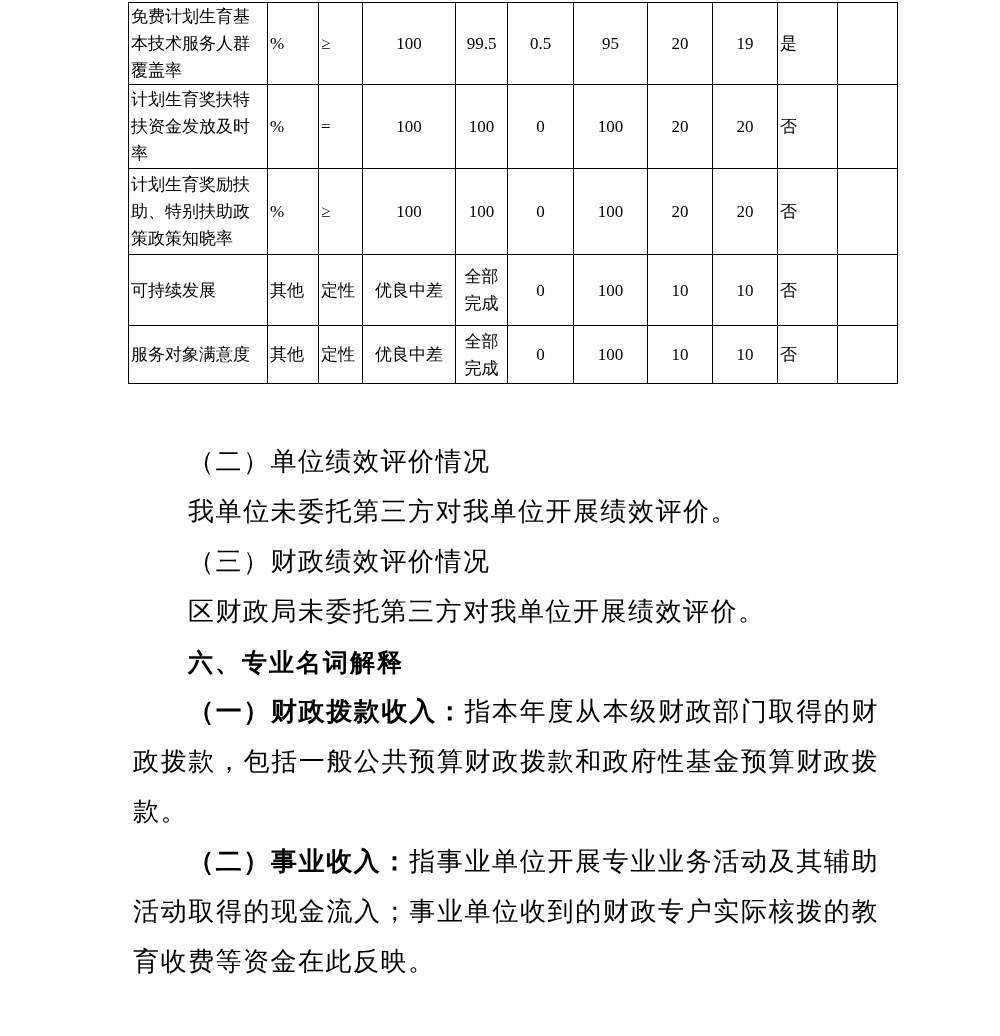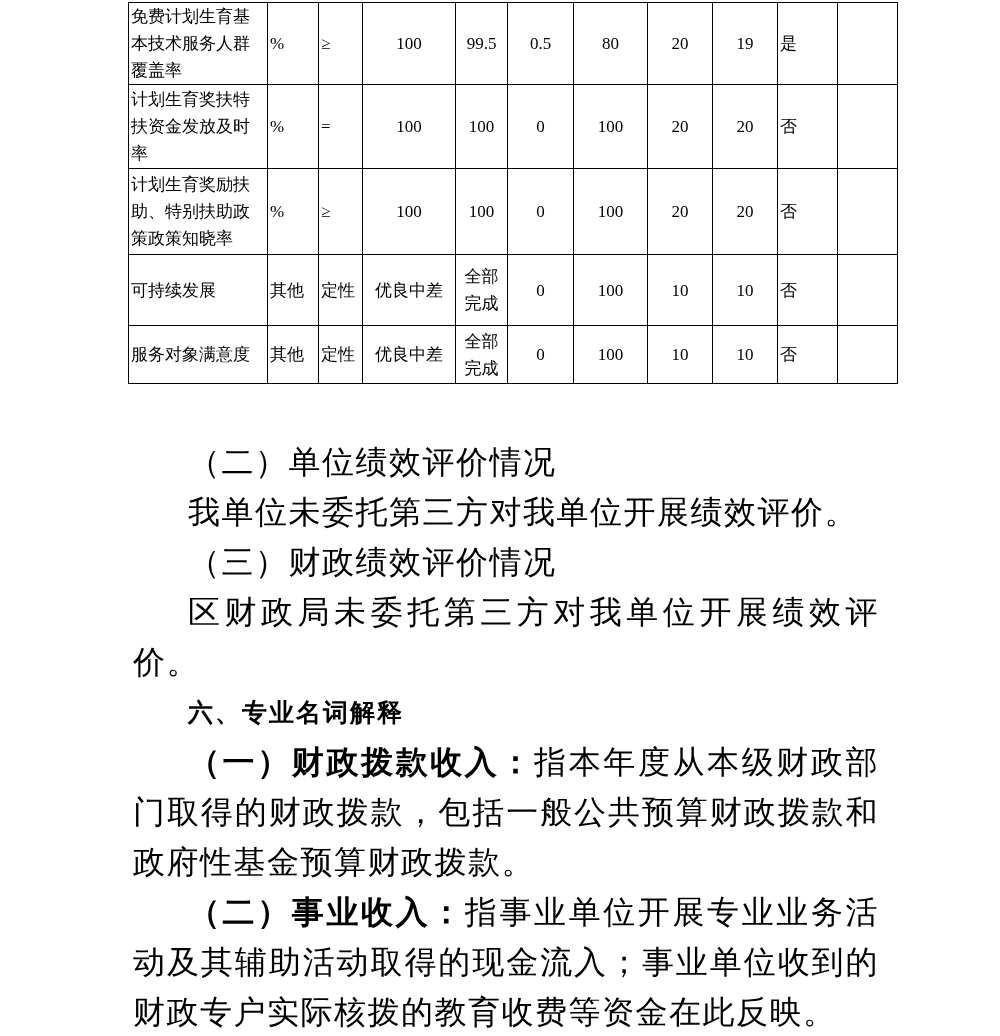--- a/index.html
+++ b/index.html
@@ -49,21 +49,21 @@
   tr.r4 { height: 71px; }
   tr.r5 { height: 58px; }
 
   
   .text-block {
     margin: 53px 0 0 133px;
     width: 746px;
   }
   .para {
     margin: 0;
-    font-size: 32px;
+    font-size: 26px;
     line-height: 50px;
     letter-spacing: 1.5px;
     text-align: justify;
     font-family: "Liberation Serif", serif;
   }
   .para.indent { text-indent: 55px; }
   .para .b { font-weight: bold; }
   .para.h-bold {
     font-weight: bold;
     font-family: "Liberation Sans", sans-serif;
@@ -91,21 +91,21 @@
         <col style="width:60px">
     </colgroup>
     <tbody>
       <tr class="r0">
         <td class="c-name">免费计划生育基本技术服务人群覆盖率</td>
         <td class="c-left">%</td>
         <td class="c-left">≥</td>
         <td class="c-num">100</td>
         <td class="c-num">99.5</td>
         <td class="c-num">0.5</td>
-        <td class="c-num">80</td>
+        <td class="c-num">95</td>
         <td class="c-num">20</td>
         <td class="c-num">19</td>
         <td class="c-flag">是</td>
         <td class="c-left"></td>
       </tr>
       <tr class="r2">
         <td class="c-name">计划生育奖扶特扶资金发放及时率</td>
         <td class="c-left">%</td>
         <td class="c-left">=</td>
         <td class="c-num">100</td>

